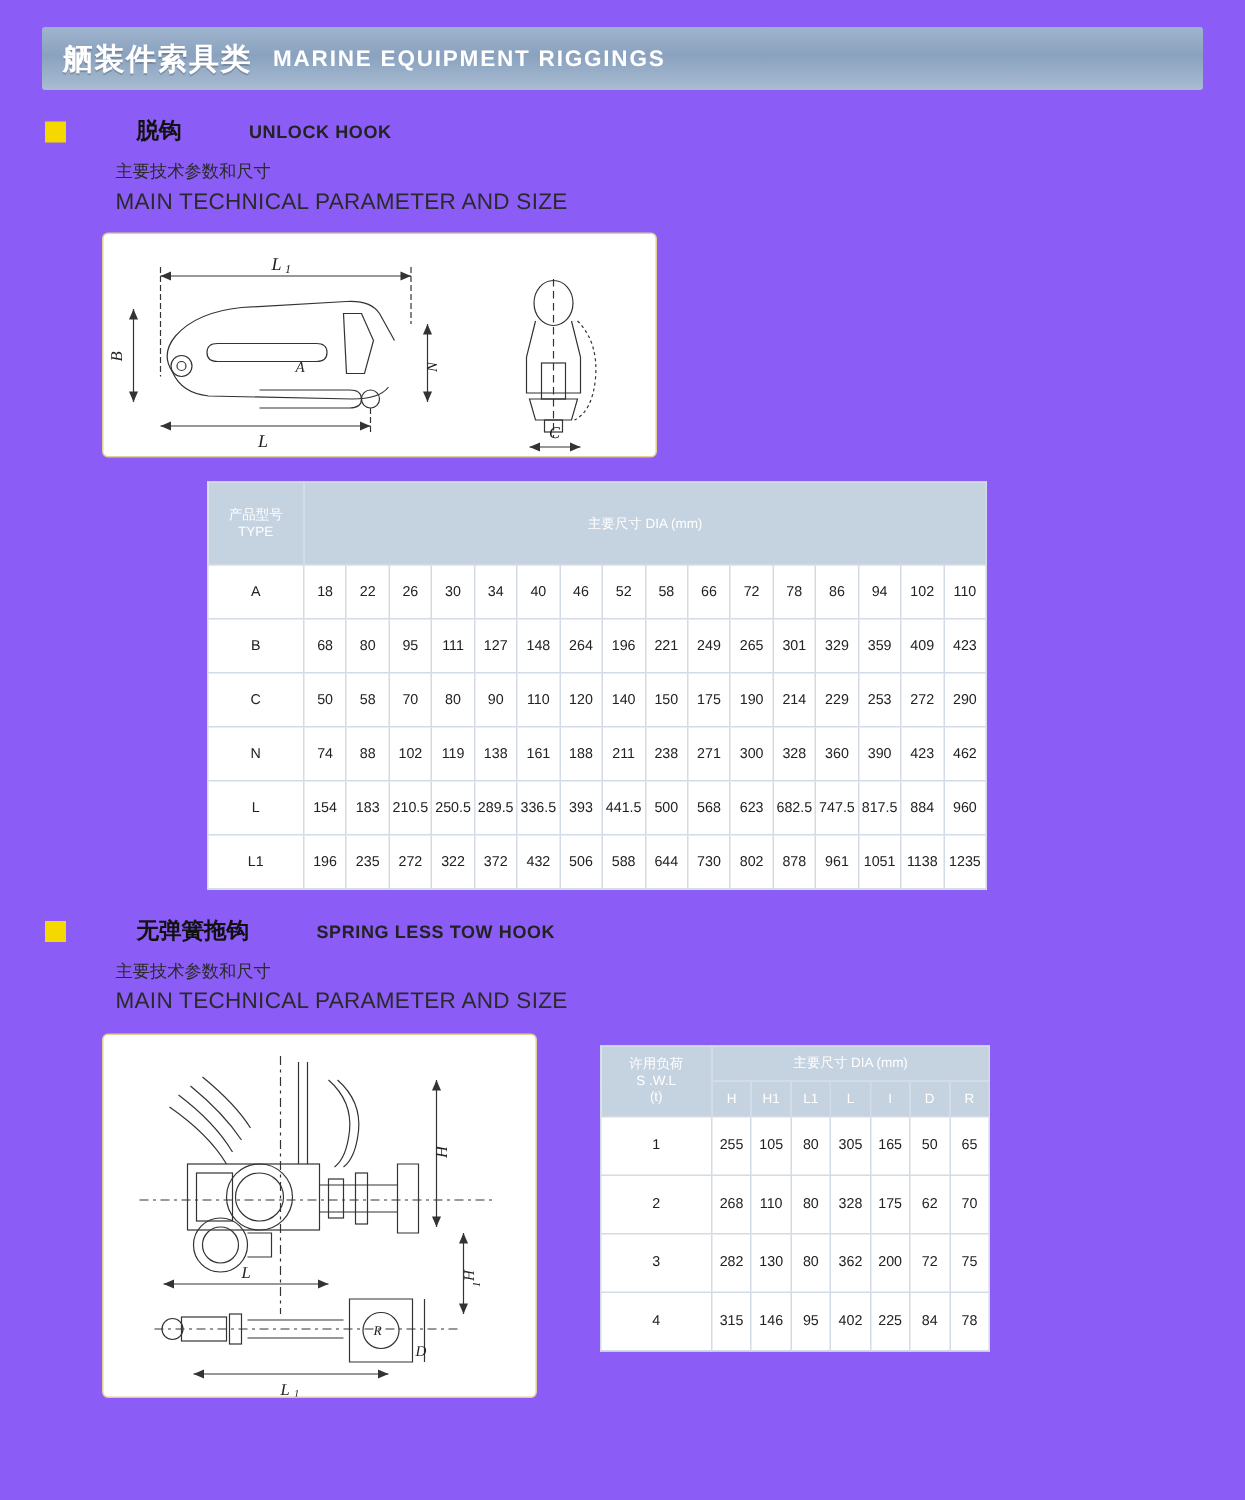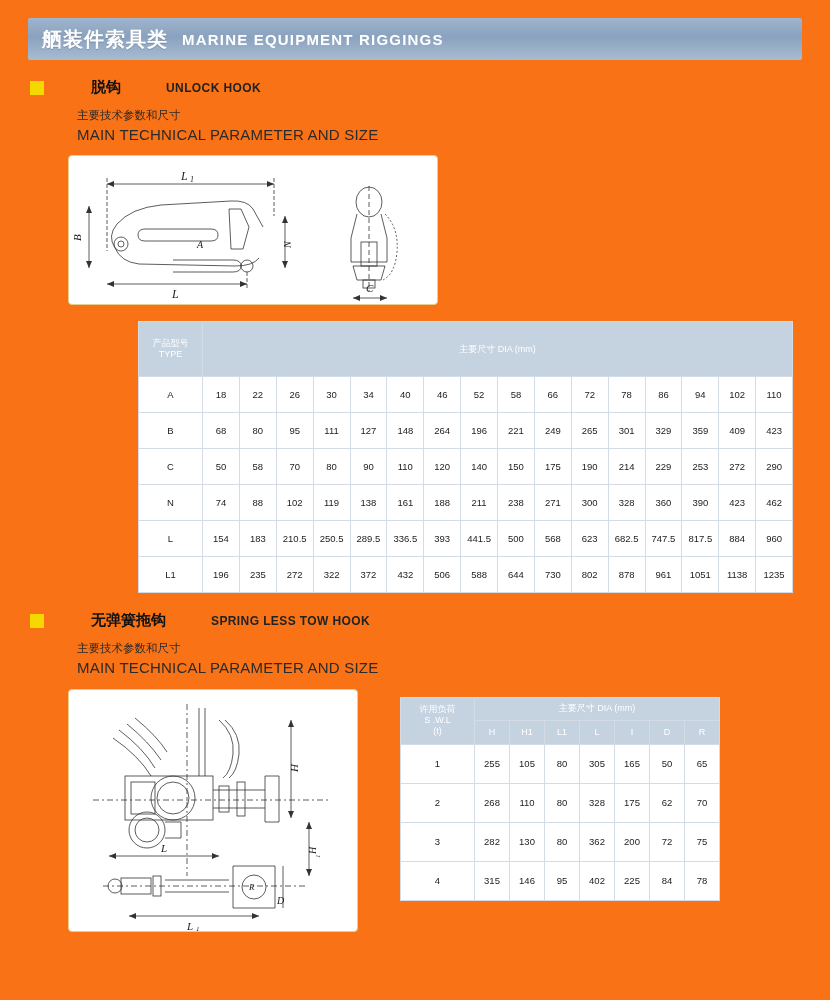--- a/index.html
+++ b/index.html
@@ -5,21 +5,21 @@
   html,body{margin:0;padding:0;}
   body{
     width:830px;height:1000px;
     background:#ffffff;
     font-family:"Liberation Sans", sans-serif;
     color:#1a1a1a;
   }
   .page{
     position:relative;
     width:830px;height:1000px;
-    background:#f97316;
+    background:#8b5cf6;
     box-sizing:border-box;
     padding:18px 28px 10px 28px;
   }
   
   .header{
     display:flex;align-items:center;
     background:linear-gradient(to bottom,#9fb4cd 0%,#8aa2bf 45%,#a8bcd2 100%);
     height:42px;
     padding-left:14px;
     border-radius:2px;
@@ -84,23 +84,23 @@
   }
   tbody td{
     height:33px;
     background:#ffffff;
     font-size:9.5px;
   }
   tbody td.rowhead{
     background:#ffffff;
     font-size:9.5px;
   }
-  .t1{width:655px;margin:16px 0 0 110px;}
+  .t1{width:520px;margin:16px 0 0 110px;}
   .t1 tbody td{height:33px;}
-  .t2{width:320px;}
+  .t2{width:260px;}
   .t2 thead th{padding:3px 2px;}
   .t2 tbody td{height:36px;}
 
   .row2{
     display:flex;align-items:flex-start;margin-top:10px;
   }
   .row2 .left{margin-left:40px;}
   .row2 .right{margin-left:42px;margin-top:8px;}
 </style>
 </head>

